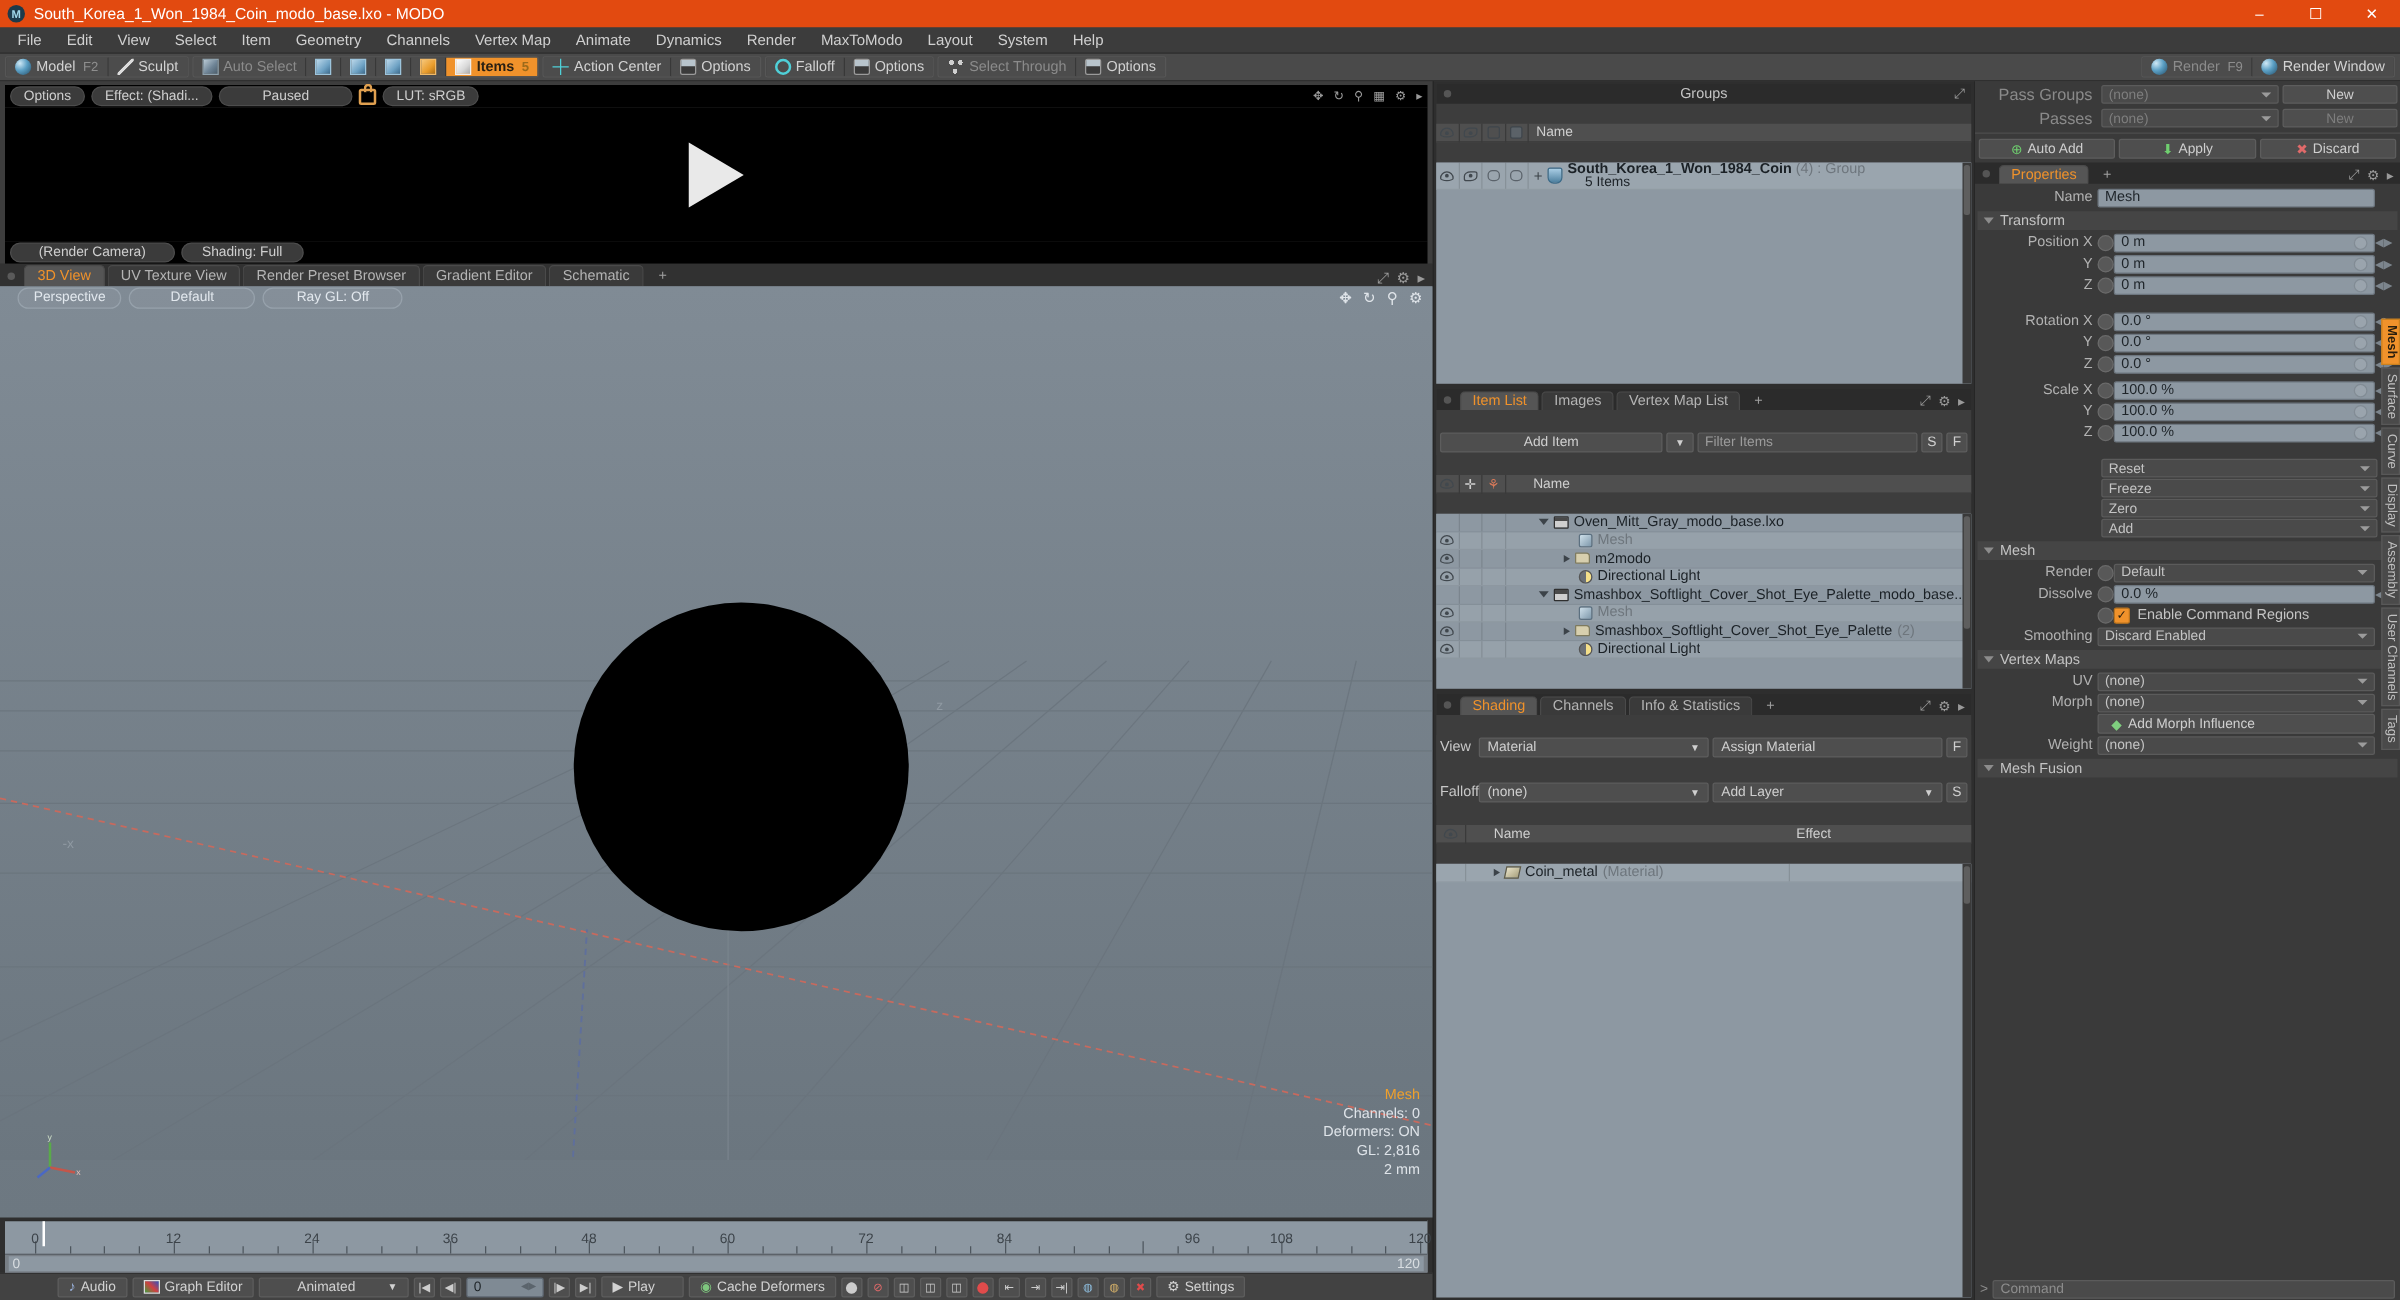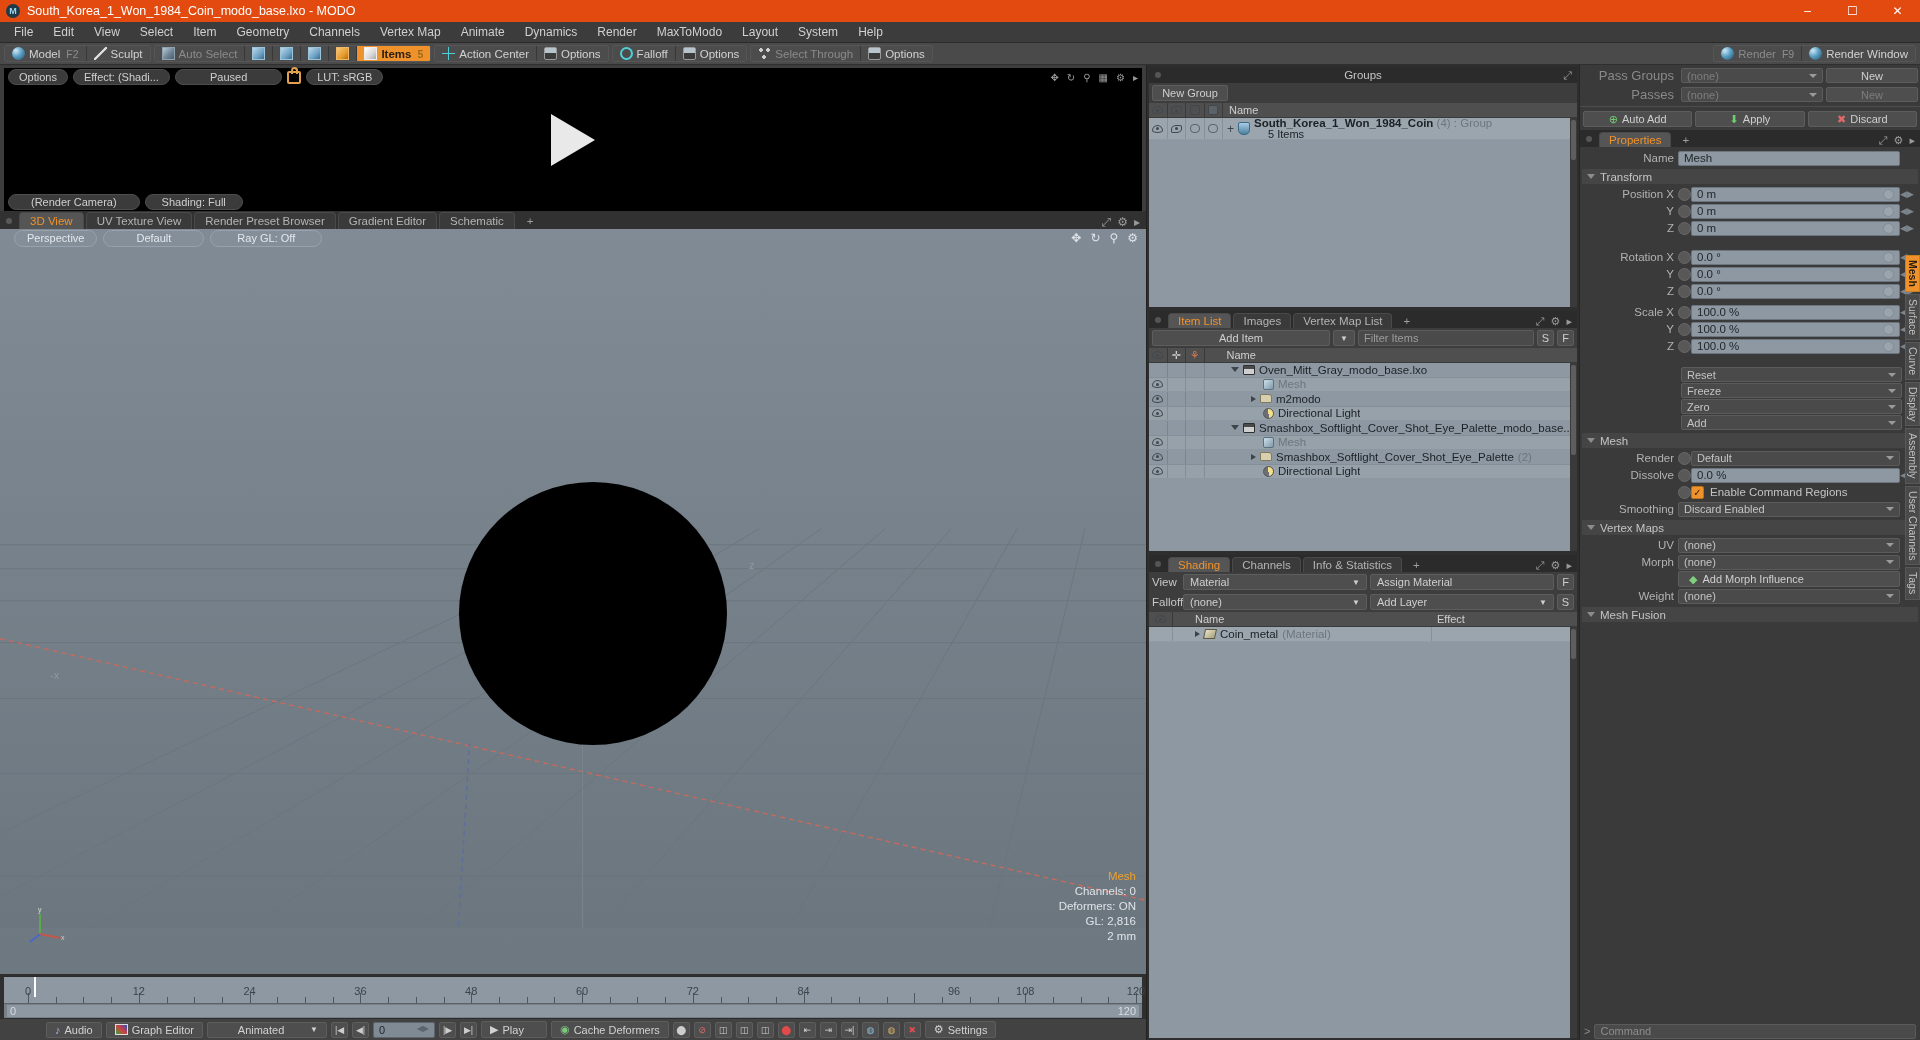--- a/index.html
+++ b/index.html
@@ -113,21 +113,21 @@
   #bottombar { height:22px; background:#424242; display:flex; align-items:center; gap:4px;
                padding:0 6px; border-top:1px solid #2c2c2c;}
   .bbtn { display:flex;align-items:center;gap:4px;background:#4e4e4e;border:1px solid #5d5d5d;
           border-radius:2px;padding:1px 8px;font-size:11px;color:#d2d2d2; white-space:nowrap;}
   .bsq { width:17px;height:16px;background:#4e4e4e;border:1px solid #5d5d5d;border-radius:2px;
          display:flex;align-items:center;justify-content:center;font-size:9px;color:#cdcdcd;}
   #framefield { background:#7f8a94; border:1px solid #5d6670; border-radius:2px; width:62px;
                 padding:1px 5px; font-size:11px; color:#1e2428; display:flex; justify-content:space-between;}
   
   #rightcol { width:432px; display:flex; flex-direction:column; background:#2e2e2e; }
-  .panel { background:#3d3d3d; margin:2px; display:flex; flex-direction:column; }
+  .panel { background:#3d3d3d; margin:2px; display:flex; flex-direction:column;gap:16px; }
   .paneltitle { height:16px; background:#2b2b2b; display:flex; align-items:center;
                 justify-content:center; font-size:11.5px; color:#c5c5c5; position:relative;}
   .paneltitle .ldot{position:absolute;left:6px;width:6px;height:6px;border-radius:50%;background:#555;}
   .paneltitle .rico{position:absolute;right:5px;color:#9a9a9a;font-size:11px;}
   .ptabrow { height:17px; background:#2b2b2b; display:flex; align-items:flex-end; padding-left:6px; gap:2px;}
   .ptabrow .dot{width:6px;height:6px;border-radius:50%;background:#555;margin:0 5px 5px 0;}
   .ptab { padding:1px 9px; font-size:11.5px; color:#b4b4b4; background:#3a3a3a;
           border-radius:4px 4px 0 0; border:1px solid #4a4a4a; border-bottom:none;}
   .ptab.sel { color:#f0922b; background:#555; }
   .ptab.plus{background:transparent;border:none;color:#a0a0a0;}
@@ -554,23 +554,20 @@
   </div>
 
   <div id="rightcol">
 
     <div class="panel" style="height:240px">
       <div class="paneltitle">
         <span class="ldot"></span>
         <span>Groups</span>
         <span class="rico">⤢</span>
       </div>
-      <div class="toolrow">
-        <div class="fldbtn" style="width:76px">New Group</div>
-      </div>
       <div class="listhdr">
         <div class="col" style="width:18.5px">
           <span class="eye">
               <i></i>
             </span>
           </div>
         <div class="col" style="width:18.5px">
           <span class="eye" style="border-radius:50% 20% 50% 20%">
               <i></i>
             </span>

